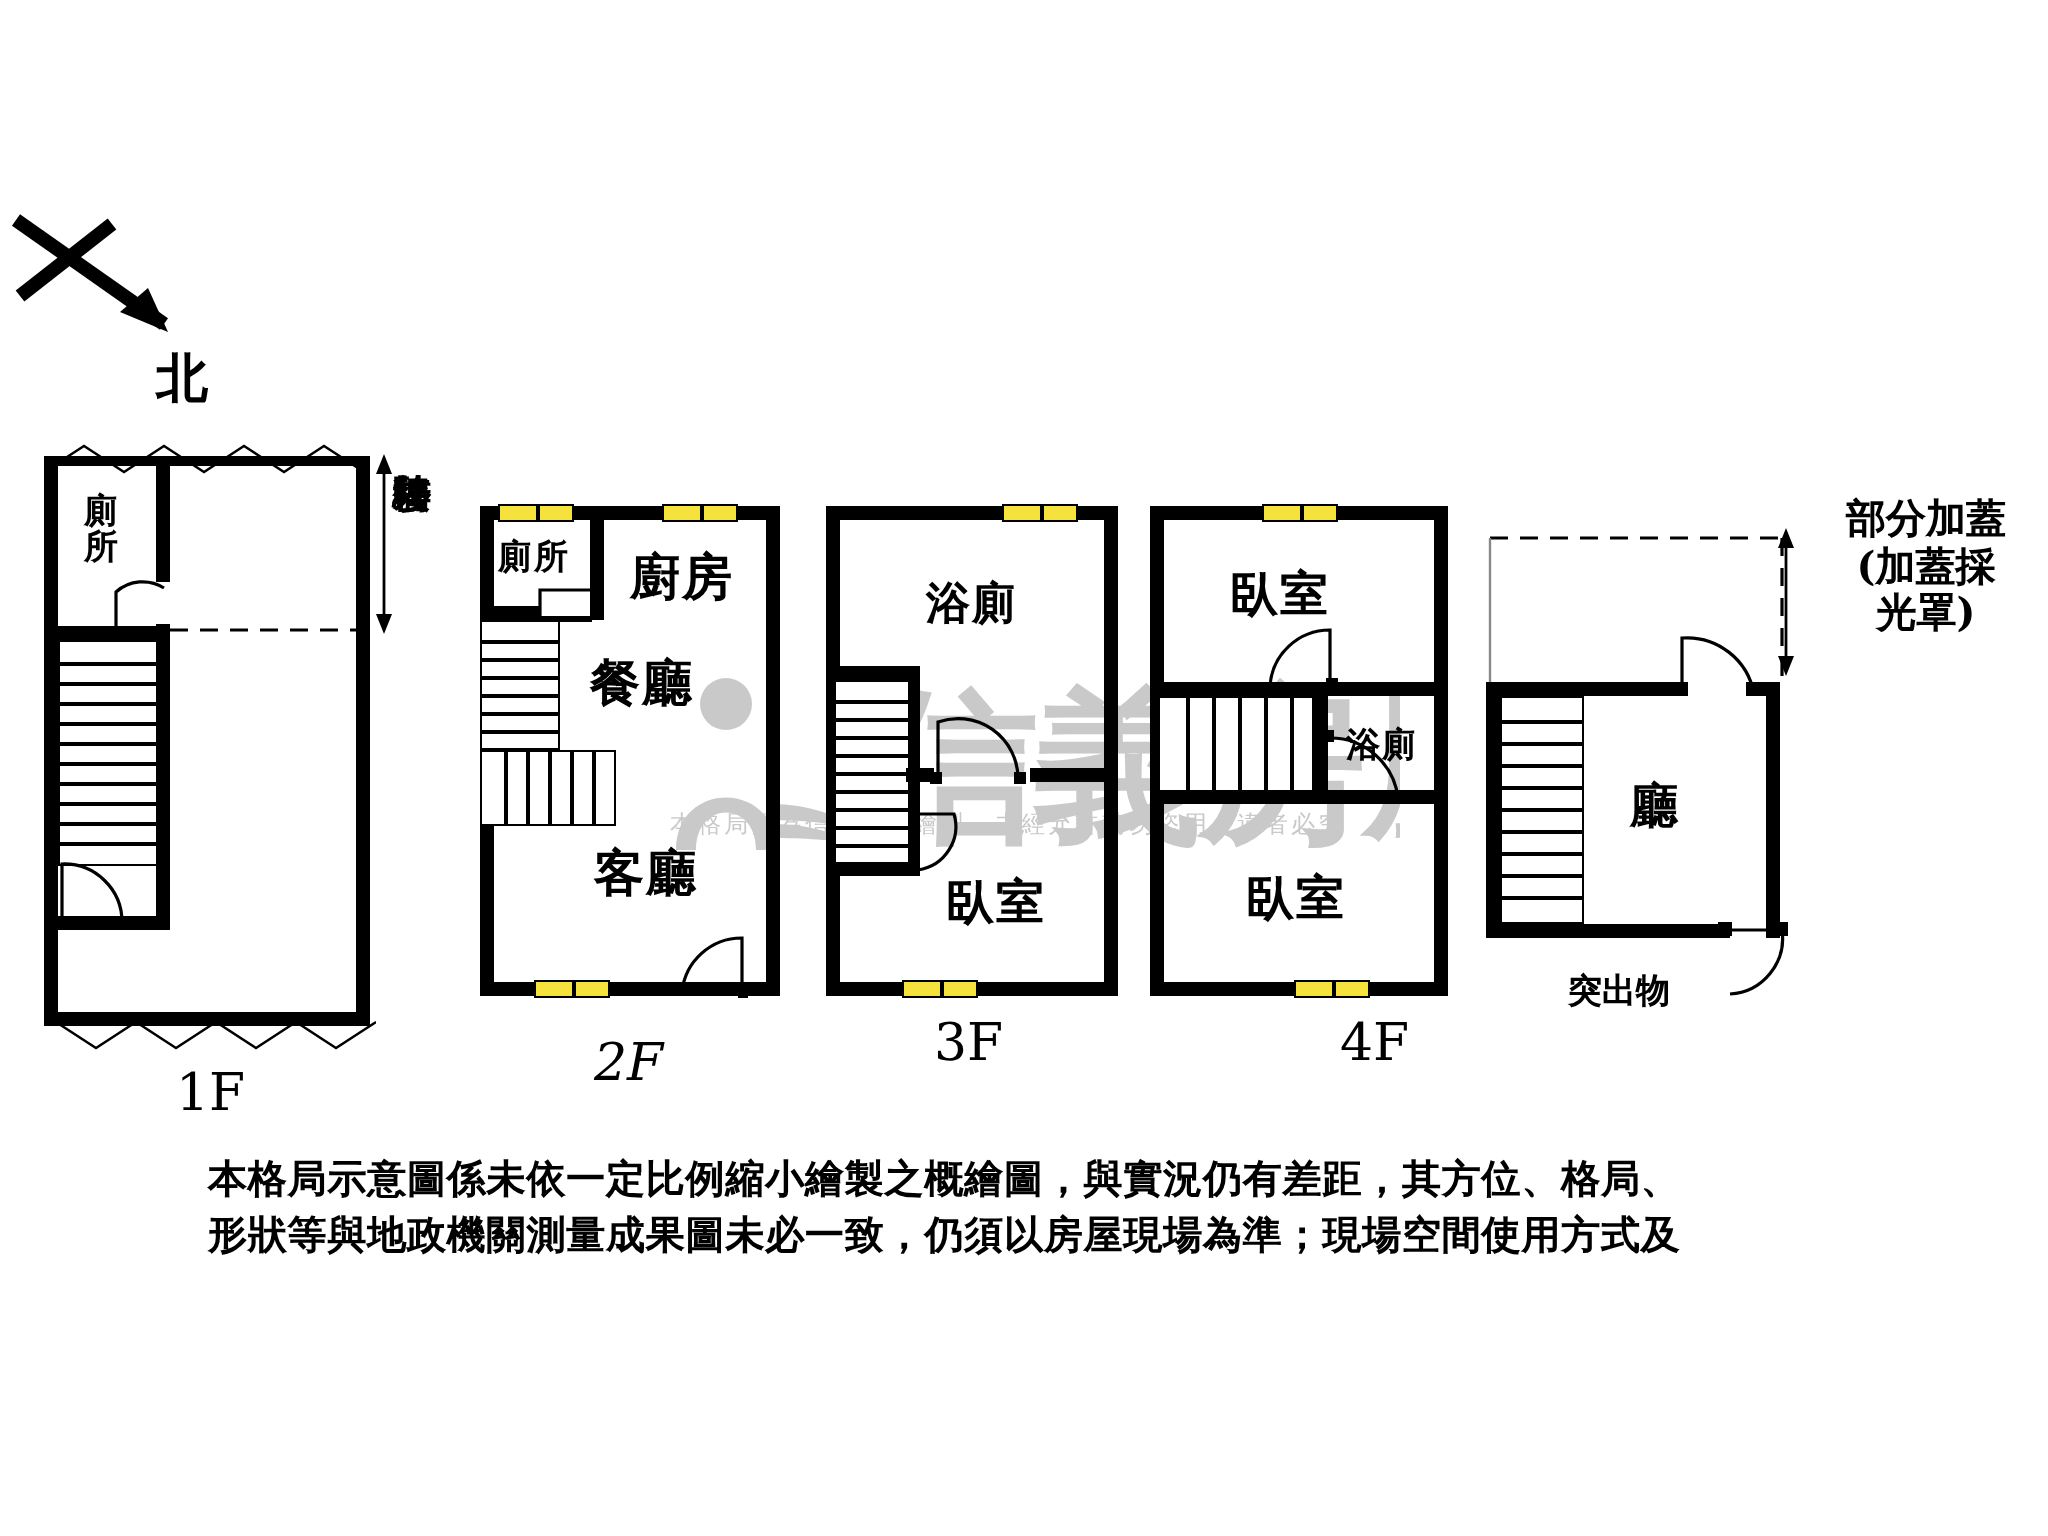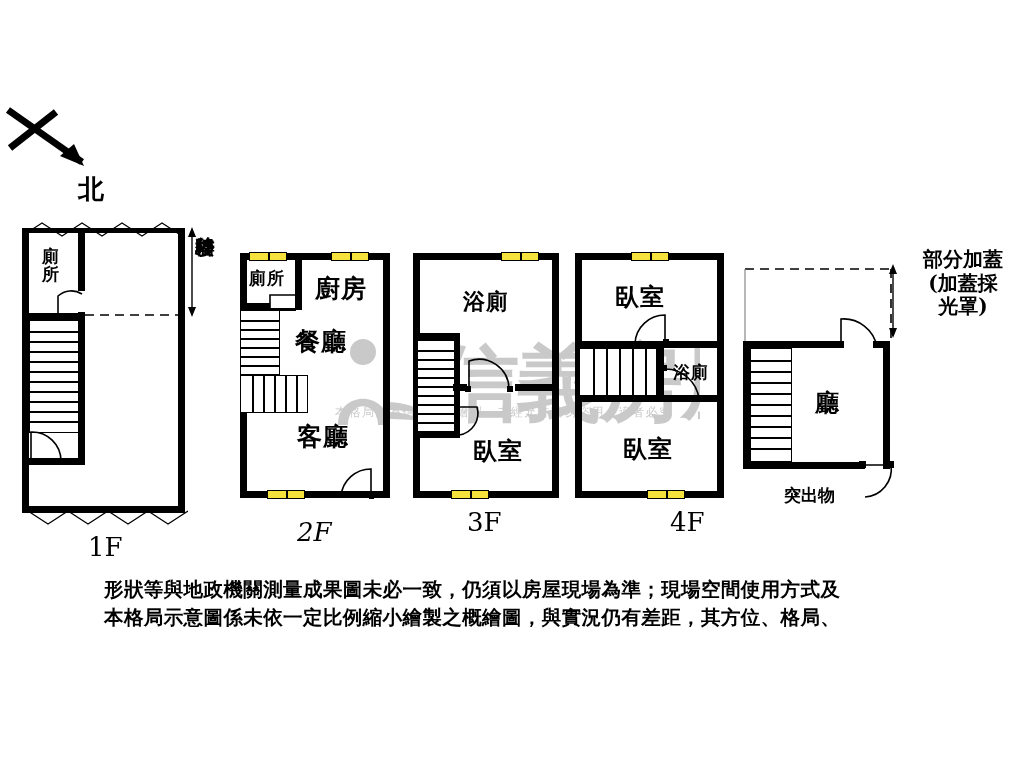--- a/index.html
+++ b/index.html
@@ -316,17 +316,17 @@
   </svg>
   <div class="note-h" style="left:904px;top:248px;width:118px;">
     <div>部分加蓋</div>
     <div>(加蓋採</div>
     <div>光罩)</div>
   </div>
 
   <div class="small-lbl" style="left:784px;top:484px;font-size:17px;">突出物</div>
 
   <div id="disclaimer">
+    <div>本格局示意圖係未依一定比例縮小繪製之概繪圖，與實況仍有差距，其方位、格局、</div>
     <div>形狀等與地政機關測量成果圖未必一致，仍須以房屋現場為準；現場空間使用方式及</div>
-    <div>本格局示意圖係未依一定比例縮小繪製之概繪圖，與實況仍有差距，其方位、格局、</div>
   </div>
 
 </div>
 
 </body></html>

